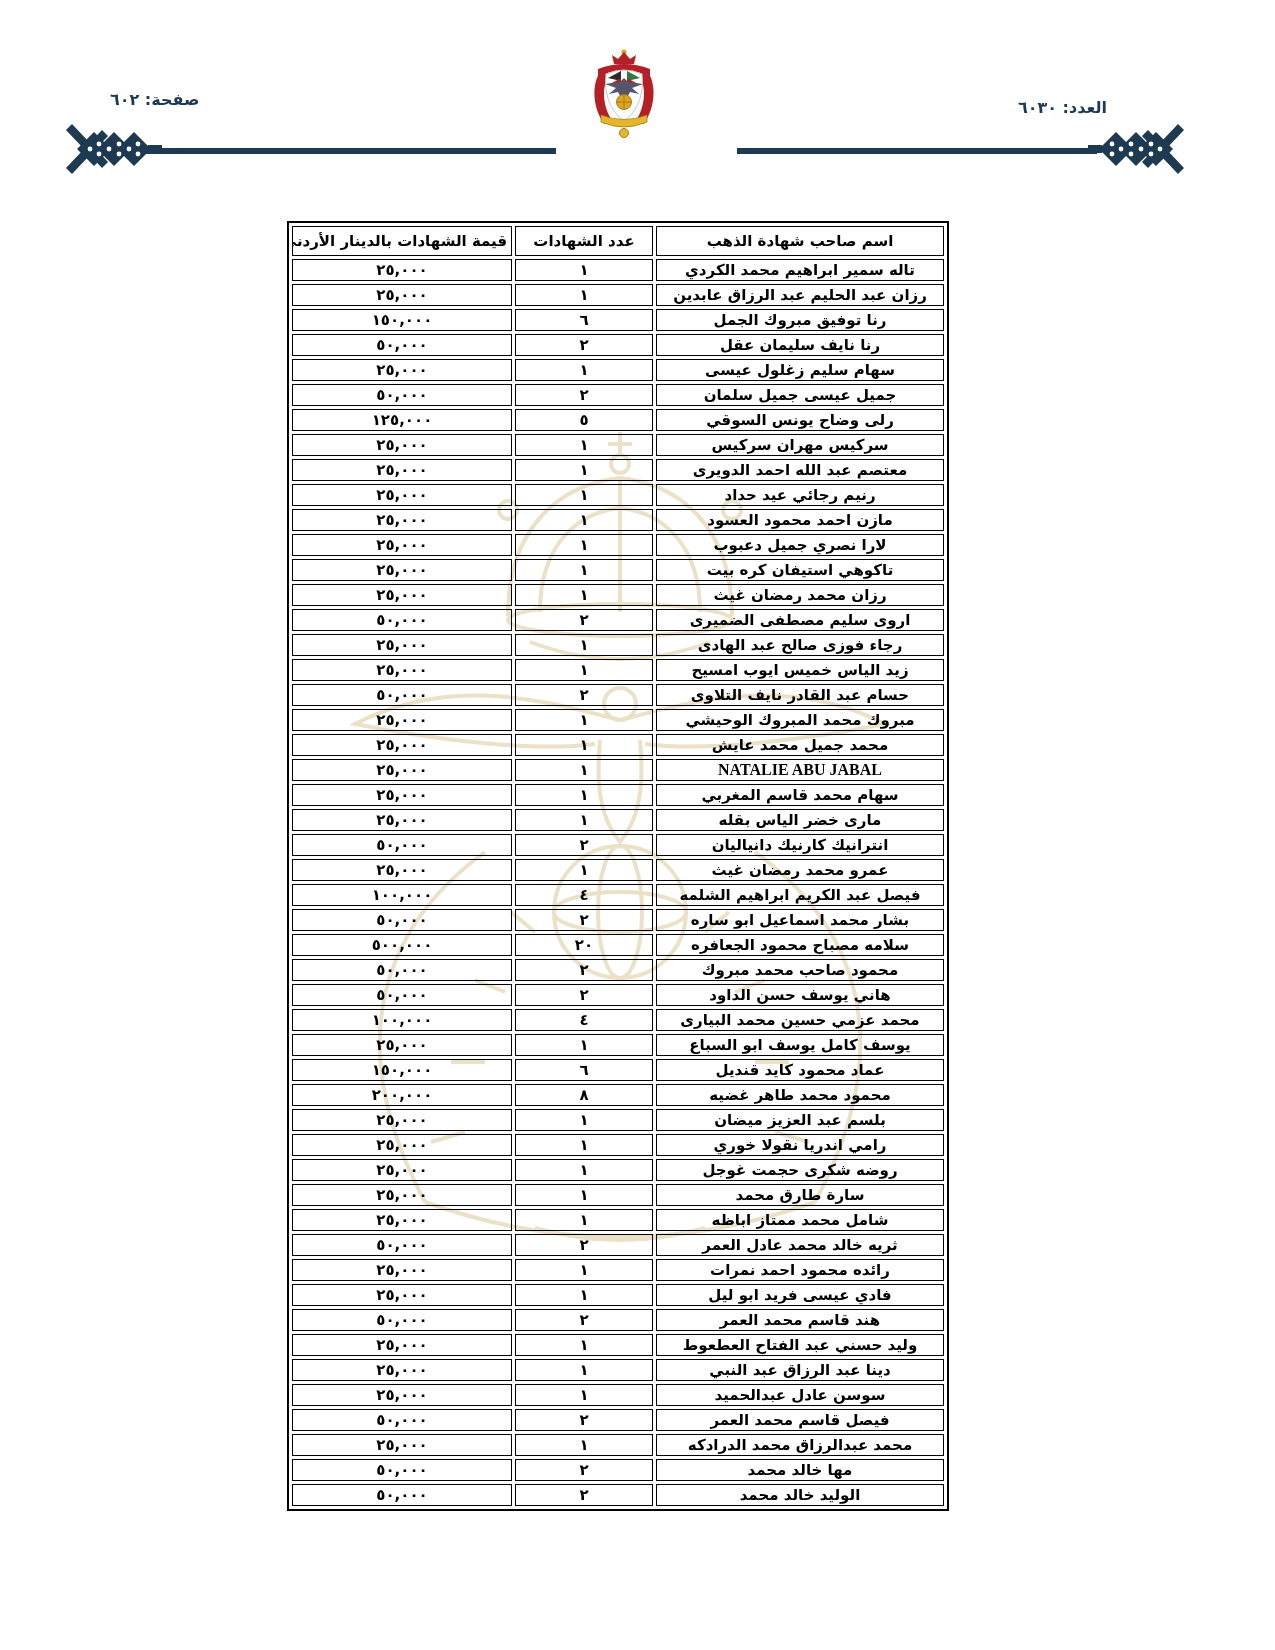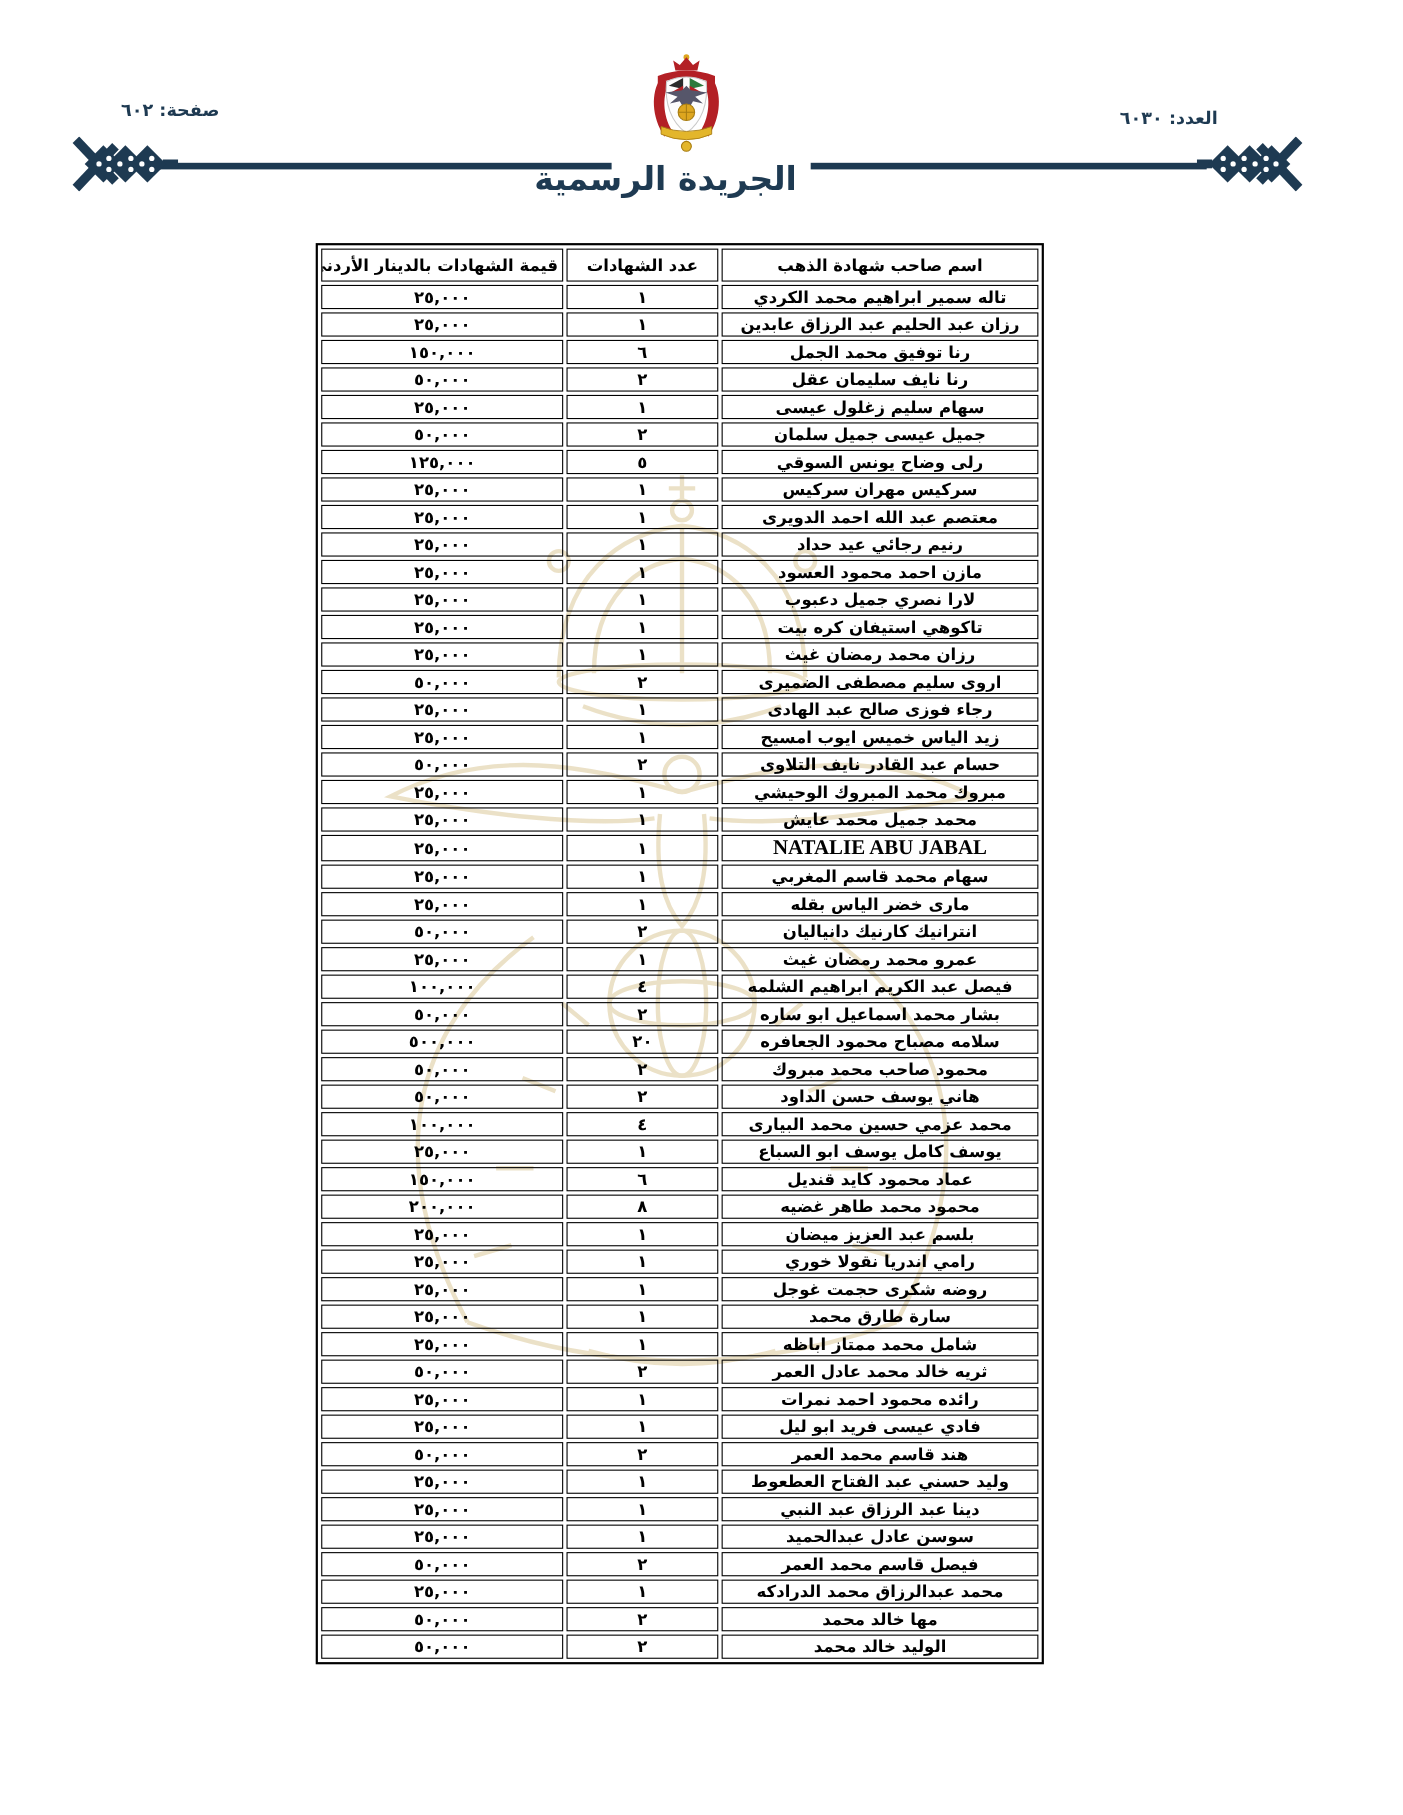--- a/index.html
+++ b/index.html
@@ -60,21 +60,21 @@
     border:1px solid #000;
     text-align:center;vertical-align:middle;
     font-weight:bold;color:#000;
     padding:0 4px;overflow:hidden;white-space:nowrap;
     background:transparent;
   }
   table.cert th{height:28px;font-size:15px;}
   table.cert td{height:20px;font-size:15px;}
   td.c-count{font-size:14px;letter-spacing:1px;}
   td.c-value{font-size:14px;letter-spacing:2px;margin-top:16px;}
-  td.c-name.latin{font-family:"Liberation Serif", serif;font-size:19px;}
+  td.c-name.latin{font-family:"Liberation Serif", serif;font-size:16px;}
 </style>
 </head>
 <body>
 
 <div class="page">
 
   <svg class="watermark" viewBox="0 0 770 900" fill="none" stroke="#d4bd85" stroke-width="4">
 
     <ellipse cx="385" cy="248" rx="112" ry="16"></ellipse>
     <path d="M273,244 C273,150 330,112 385,106 C440,112 497,150 497,244"></path>
@@ -172,21 +172,20 @@
     <path d="M60,30 l-4,4 -15,2 11,4 -7,6 9,-2 6,11 6,-11 9,2 -7,-6 11,-4 -15,-2 z" fill="#56566a"></path>
 
     <circle cx="60" cy="54" r="7.5" fill="#dda61f" stroke="#a87d12" stroke-width="1"></circle>
     <path d="M52.5,54 h15 M60,46.5 v15" stroke="#a87d12" stroke-width="1"></path>
 
     <path d="M37,67 Q60,76 83,67 l0,7 Q60,84 37,74 Z" fill="#e3b62b" stroke="#a87d12" stroke-width="0.8"></path>
 
     <circle cx="60" cy="85" r="4.5" fill="#e3b62b" stroke="#a87d12" stroke-width="1"></circle>
   </svg>
 
-  <div class="gazette-title">الجريدة الرسمية</div>
 
   <table class="cert">
     <colgroup>
         <col class="c1">
         <col class="c2">
         <col class="c3">
       </colgroup>
     <thead>
       <tr>
         <th>اسم صاحب شهادة الذهب</th>
@@ -199,21 +198,21 @@
       <td class="c-name">تاله سمير ابراهيم محمد الكردي</td>
       <td class="c-count">١</td>
       <td class="c-value">٢٥,٠٠٠</td>
     </tr>
         <tr>
       <td class="c-name">رزان عبد الحليم عبد الرزاق عابدين</td>
       <td class="c-count">١</td>
       <td class="c-value">٢٥,٠٠٠</td>
     </tr>
         <tr>
-      <td class="c-name">رنا توفيق محمد الجمل</td>
+      <td class="c-name">رنا توفيق مبروك الجمل</td>
       <td class="c-count">٦</td>
       <td class="c-value">١٥٠,٠٠٠</td>
     </tr>
         <tr>
       <td class="c-name">رنا نايف سليمان عقل</td>
       <td class="c-count">٢</td>
       <td class="c-value">٥٠,٠٠٠</td>
     </tr>
         <tr>
       <td class="c-name">سهام سليم زغلول عيسى</td>

